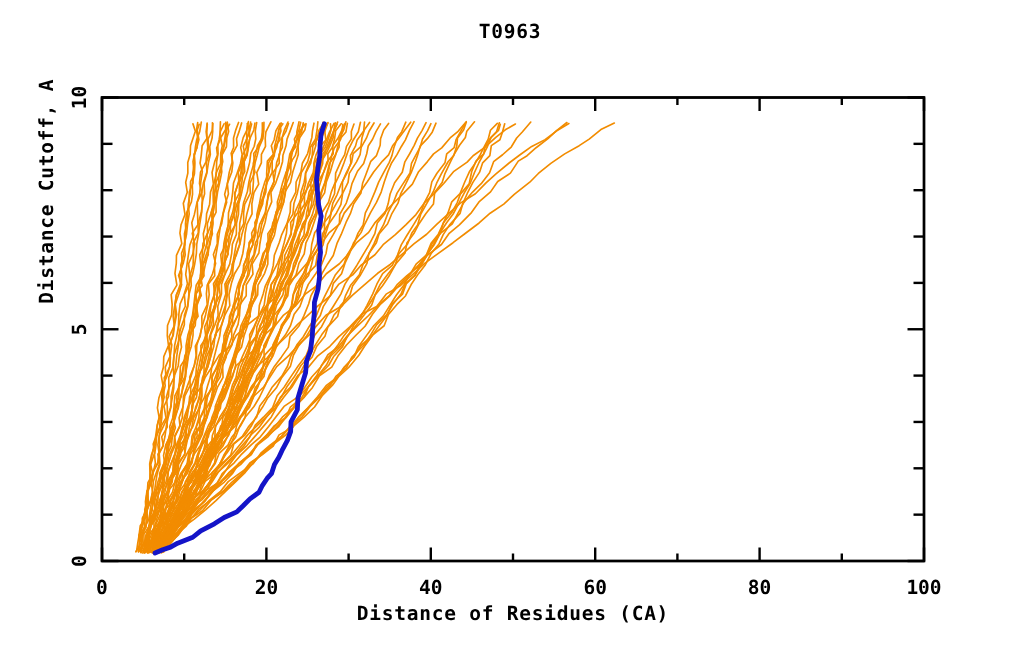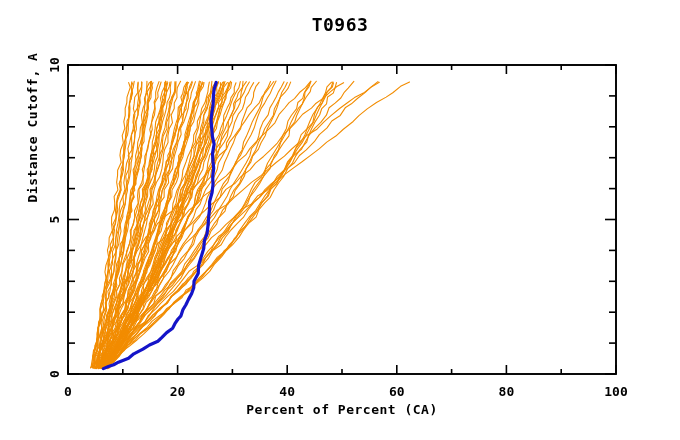--- a/index.html
+++ b/index.html
@@ -21,21 +21,21 @@
     width: 680px;
     height: 440px;
     background: #ffffff;
   }
   #plot-title {
     position: absolute;
     left: 0;
     top: 14px;
     width: 680px;
     text-align: center;
-    font-size: 18px;
+    font-size: 13px;
     font-weight: bold;
     letter-spacing: 0.5px;
     color: #000000;
   }
   #y-axis-label {
     position: absolute;
     left: -78px;
     top: 120px;
     width: 220px;
     text-align: center;
@@ -74,21 +74,21 @@
 </style>
 </head>
 <body>
 
 <div id="figure">
 
   <div id="plot-title">T0963</div>
 
   <div id="y-axis-label">Distance Cutoff, A</div>
 
-  <div id="x-axis-label">Percent of Percent (CA)</div>
+  <div id="x-axis-label">Distance of Residues (CA)</div>
 
   <div id="canvas-wrap">
     <svg id="chart-svg" width="680" height="440">
         <rect x="68" y="65" width="548" height="309" fill="none" stroke="#000000" stroke-width="1.6"></rect>
         <g>
           <line x1="68" y1="374" x2="68" y2="365" stroke="#000000" stroke-width="1.6"></line>
           <line x1="68" y1="65" x2="68" y2="74" stroke="#000000" stroke-width="1.6"></line>
           <line x1="122.80000000000001" y1="374" x2="122.80000000000001" y2="369" stroke="#000000" stroke-width="1.6"></line>
           <line x1="122.80000000000001" y1="65" x2="122.80000000000001" y2="70" stroke="#000000" stroke-width="1.6"></line>
           <line x1="177.60000000000002" y1="374" x2="177.60000000000002" y2="365" stroke="#000000" stroke-width="1.6"></line>

